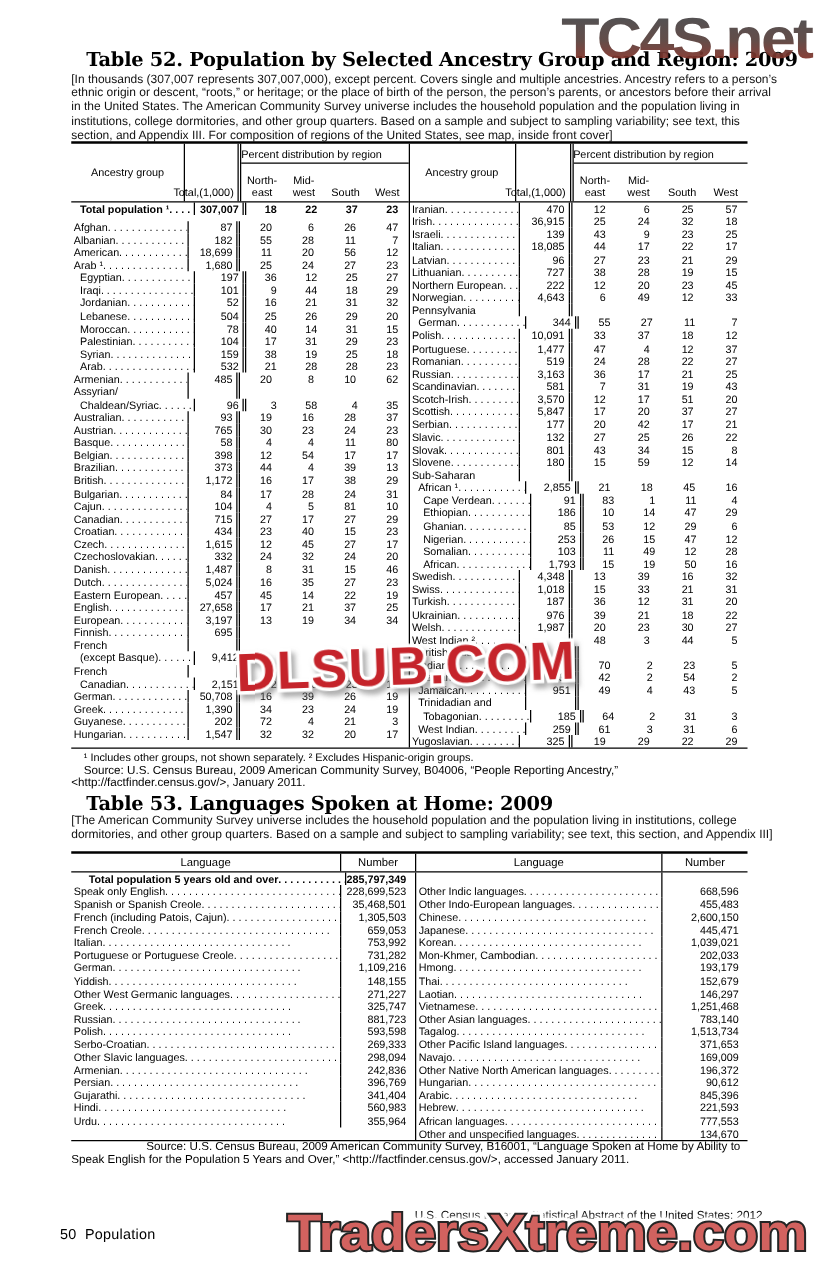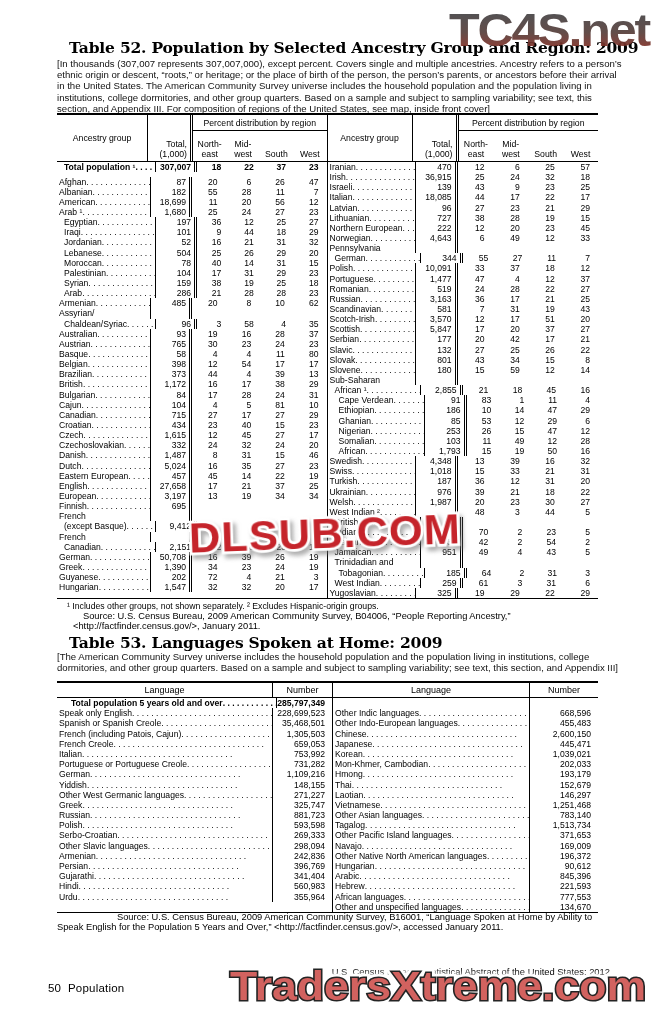--- a/index.html
+++ b/index.html
@@ -13,25 +13,25 @@
   .tbl-note{font-size:9.6px;line-height:11.2px;color:#111;}
 
   
   .t52{left:57px;top:113px;width:541px;border-top:2.2px solid #000;
        border-bottom:1.2px solid #000;display:flex;}
   .t52panel{width:270px;display:flex;flex-direction:column;}
   .t52panel.rp{width:271px;border-left:1px solid #000;}
   .phead{display:flex;height:46px;border-bottom:1px solid #000;font-size:8.7px;}
   .ph-label{display:flex;align-items:center;justify-content:center;border-right:1px solid #000;}
   .lp .ph-label{width:90px;} .rp .ph-label{width:84px;}
-  .ph-total{display:flex;flex-direction:column;justify-content:flex-end;align-items:flex-end;
+  .ph-total{display:flex;justify-content:flex-end;align-items:flex-end;
             padding:0 3px 2px 0;border-right:3px double #000;line-height:9.5px;}
   .lp .ph-total{width:39px;} .rp .ph-total{width:40px;}
   .ph-pct{flex:1;display:flex;flex-direction:column;}
-  .ph-pct-title{text-align:center;border-bottom:1px solid #000;padding:3px 0 2px;}
+  .ph-pct-title{border-bottom:1px solid #000;padding:3px 0 2px;}
   .ph-cols{flex:1;display:flex;align-items:flex-end;padding-bottom:2px;}
   .ph-cols span{width:25%;text-align:center;line-height:9.5px;}
 
   .t52 .r{display:flex;height:10.15px;line-height:10.15px;font-size:8.6px;}
   .t52 .gap{height:4.5px;}
   .t52 .lab{display:flex;overflow:hidden;}
   .lp .lab{width:91px;border-right:1px solid #000;}
   .rp .lab{width:85px;border-right:1px solid #000;}
   .lab.i0{padding-left:2px;} .lab.i1{padding-left:7px;} .lab.i2{padding-left:11px;}
   .t52 .tot{text-align:right;border-right:3px double #000;padding-right:3px;}
@@ -224,21 +224,21 @@
           <span class="pc">38</span>
           <span class="pc">19</span>
           <span class="pc">25</span>
           <span class="pc">18</span>
         </div>
         <div class="r">
           <span class="lab i1">
             <span class="lt">Arab</span>
             <span class="dots"></span>
           </span>
-          <span class="tot">286</span>
+          <span class="tot">532</span>
           <span class="pc">21</span>
           <span class="pc">28</span>
           <span class="pc">28</span>
           <span class="pc">23</span>
         </div>
         <div class="r">
           <span class="lab i0">
             <span class="lt">Armenian</span>
             <span class="dots"></span>
           </span>
@@ -1040,21 +1040,21 @@
           <span class="pc">19</span>
           <span class="pc">29</span>
           <span class="pc">22</span>
           <span class="pc">29</span>
         </div>
       </div>
   </div>
 </div>
 
 <div class="abs footnote" style="left:67px;top:601px;width:540px;">¹ Includes other groups, not shown separately.   ² Excludes Hispanic-origin groups.</div>
-<div class="abs source" style="left:73px;top:611px;width:540px;text-indent:10px;">Source: U.S. Census Bureau, 2009 American Community Survey, B04006, “People Reporting Ancestry,” &lt;http://factfinder.census.gov/&gt;, January 2011.</div>
+<div class="abs source" style="left:57px;top:611px;width:540px;text-indent:10px;">Source: U.S. Census Bureau, 2009 American Community Survey, B04006, “People Reporting Ancestry,” &lt;http://factfinder.census.gov/&gt;, January 2011.</div>
 
 <div class="abs tbl-title" style="left:57px;top:633px;">Table 53. Languages Spoken at Home: 2009</div>
 <div class="abs tbl-note" style="left:57px;top:651px;width:566px;">[The American Community Survey universe includes the household population and the population living in institutions, college dormitories, and other group quarters. Based on a sample and subject to sampling variability; see text, this section, and Appendix III]</div>
 
 <div class="abs t53">
   <div class="t53head">
     <div class="hl1">Language</div>
     <div class="hn1">Number</div>
     <div class="hl2">Language</div>
     <div class="hn2">Number</div>

